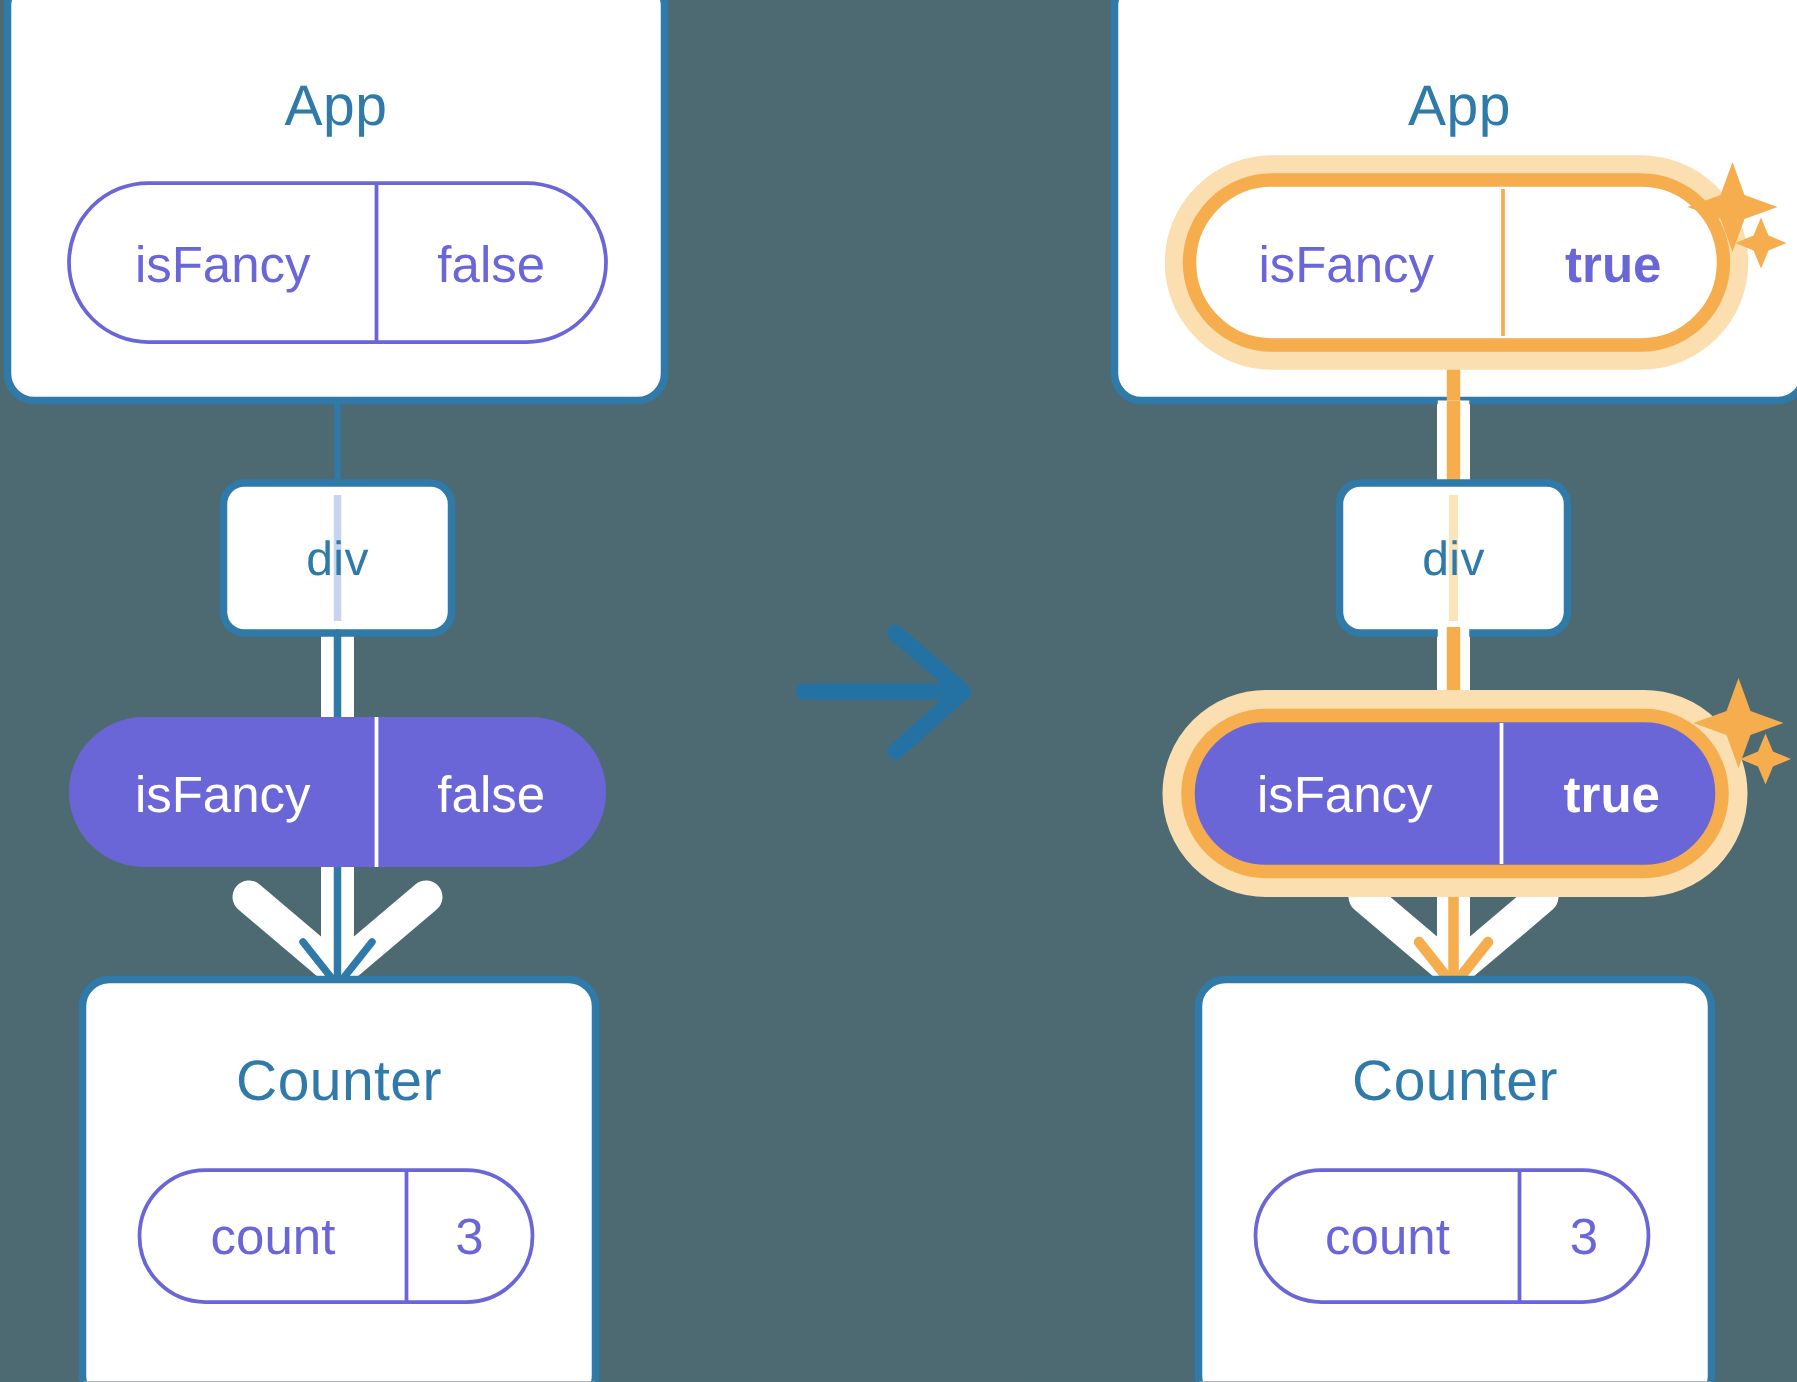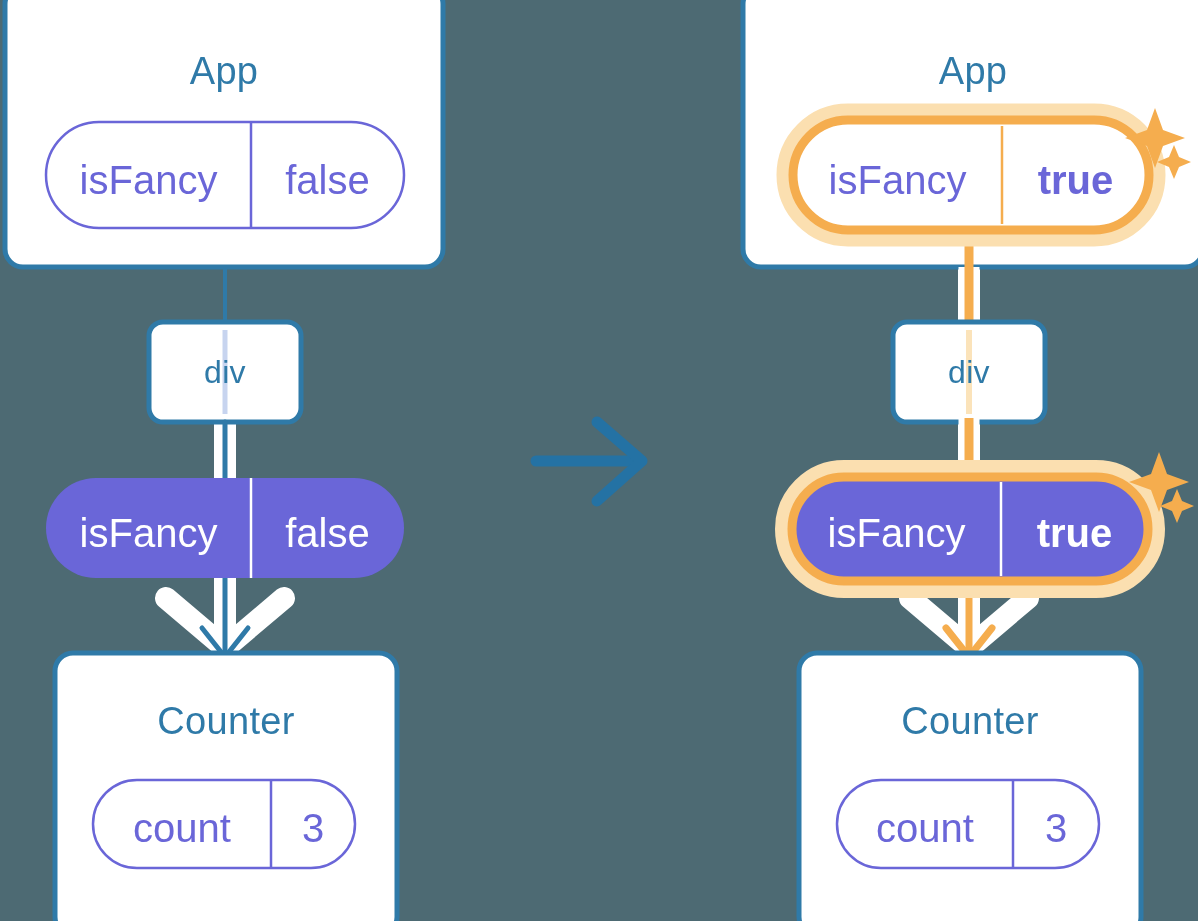--- a/index.html
+++ b/index.html
@@ -11,21 +11,21 @@
     position:relative;
   }
   #stage{position:absolute;left:3px;top:0;width:1198px;height:921px;}
   svg.layer{position:absolute;left:0;top:0;width:1198px;height:921px;overflow:visible;}
   .txt{position:absolute;white-space:nowrap;}
   .card-title{
     color:#2f7aa8;font-size:38px;letter-spacing:.3px;
     text-align:center;
   }
   .pill-label{
-    color:#6a66d8;font-size:40px;
+    color:#6a66d8;font-size:34px;
   }
   .pill-label.onpurple{color:#ffffff;}
   .pill-label.bold{font-weight:bold;}
   .pill-label.tealnum{color:#6a66d8;}
 </style>
 </head>
 <body>
 
 <div id="stage">
 

